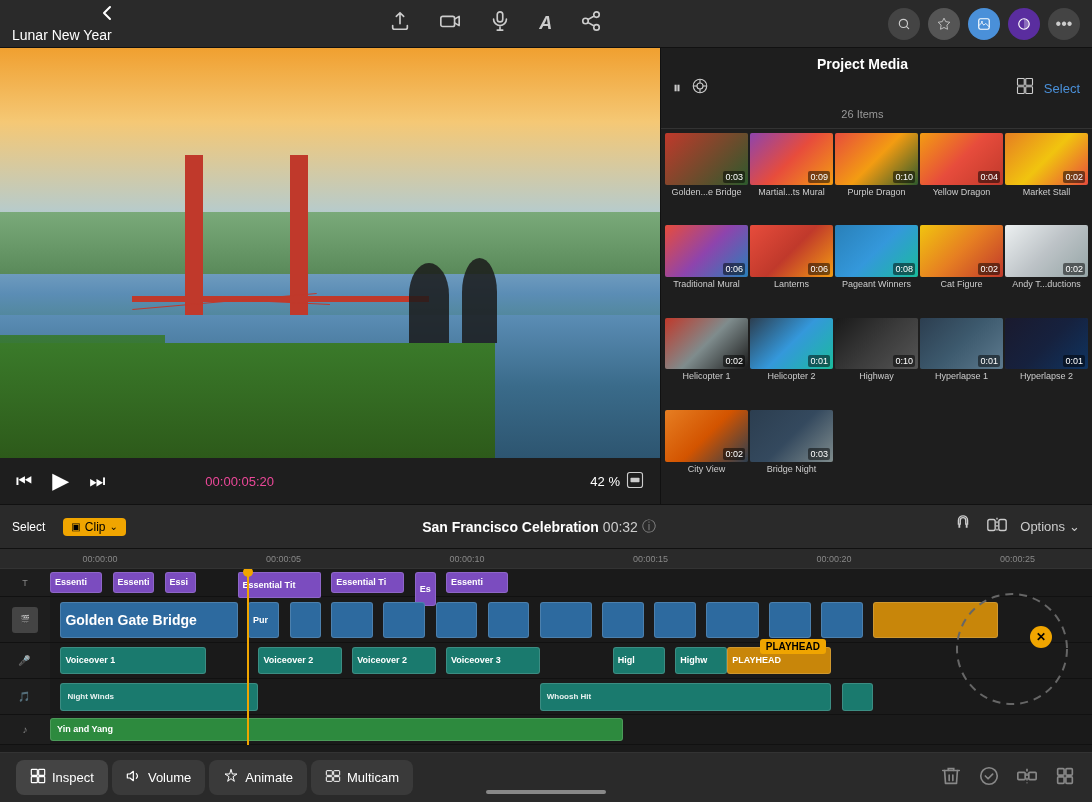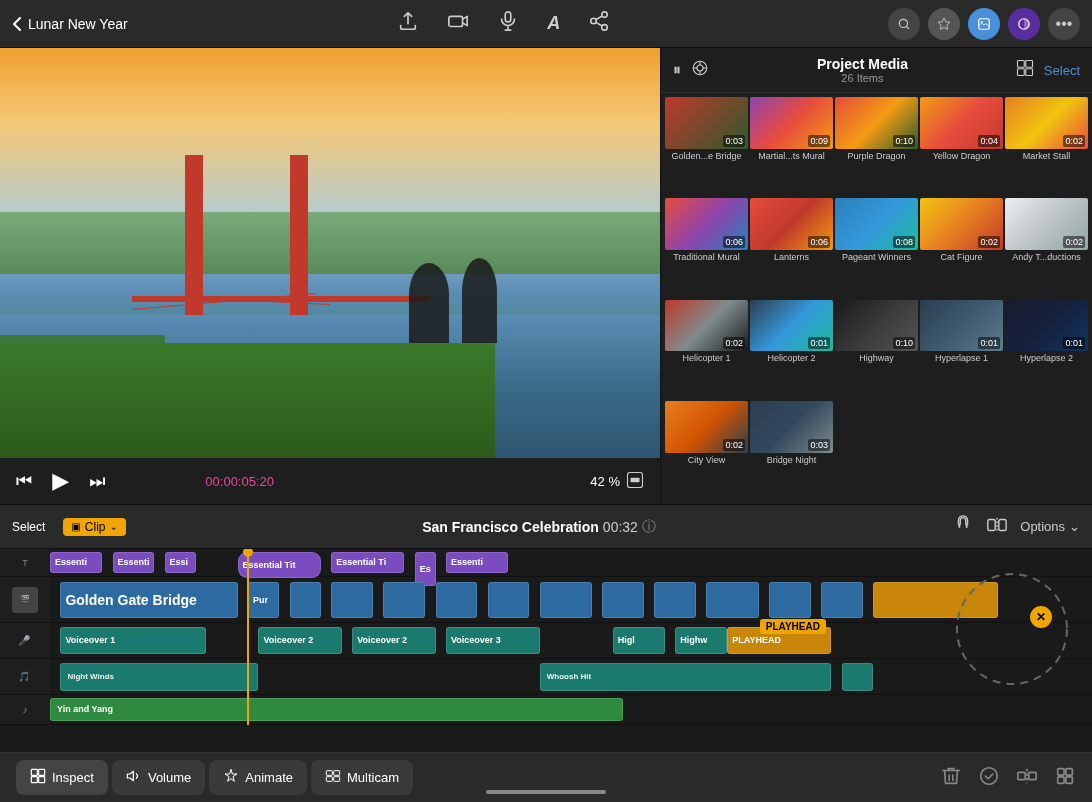--- a/index.html
+++ b/index.html
@@ -21,20 +21,21 @@
       padding: 0 12px;
       border-bottom: 1px solid #111;
     }
     .back-btn {
       display: flex;
       align-items: flex-end;
       gap: 6px;
       color: #fff;
       font-size: 14px;
       cursor: pointer;
+      flex-direction: column;
     }
     .header-right-icons {
       display: flex;
       gap: 8px;
       align-items: center;
       margin-left: 8px;
     }
     .icon-circle {
       width: 32px;
       height: 32px;
@@ -165,20 +166,21 @@
       text-align: center;
       flex: 1;
     }
     .media-title {
       font-size: 14px;
       font-weight: 600;
     }
     .media-count {
       font-size: 11px;
       color: #999;
+      margin-top: 36px;
     }
     .media-header-right {
       display: flex;
       align-items: center;
       gap: 10px;
     }
     .select-btn {
       font-size: 13px;
       color: #4a90d9;
       cursor: pointer;
@@ -728,20 +730,31 @@
       </span>
       <div class="options-btn">
         <span>Options</span>
         <span>⌄</span>
       </div>
     </div>
   </div>
 
   <div class="timeline-full">
 
+    <div class="time-ruler">
+      <div style="width:50px;flex-shrink:0;"></div>
+      <div class="ruler-marks" id="ruler-marks">
+      <span class="ruler-mark" style="left: 0%;">00:00:00</span>
+          <span class="ruler-mark" style="left: 18.5%;">00:00:05</span>
+          <span class="ruler-mark" style="left: 37%;">00:00:10</span>
+          <span class="ruler-mark" style="left: 55.5%;">00:00:15</span>
+          <span class="ruler-mark" style="left: 74%;">00:00:20</span>
+          <span class="ruler-mark" style="left: 92.5%;">00:00:25</span>
+        </div>
+    </div>
 
     <div style="position:relative; overflow:hidden;">
 
       <div style="position:absolute; left:calc(50px + 18%); top:0; bottom:0; width:2px; background:#f0a500; z-index:10;">
         <div style="position:absolute;top:-2px;left:50%;transform:translateX(-50%);width:10px;height:10px;background:#f0a500;border-radius:50%;"></div>
       </div>
 
       <div style="position:absolute; left:calc(50px + 65%); top:70px; z-index:15;">
         <div style="background:#f0a500; color:#000; font-size:10px; font-weight:700; padding:2px 6px; border-radius:3px;">PLAYHEAD</div>
       </div>
@@ -755,21 +768,21 @@
       </div>
 
       <div style="height:28px; position:relative; display:flex; border-bottom:1px solid #111;">
         <div style="width:50px;flex-shrink:0;background:#1e1e1e;display:flex;align-items:center;justify-content:center;">
           <span style="font-size:9px;color:#888;">T</span>
         </div>
         <div style="flex:1;position:relative;" id="title-track">
         <div style="position: absolute; left: 0%; width: 5%; top: 10%; height: 80%; background: rgb(123, 76, 191); border-radius: 3px; display: flex; align-items: center; font-size: 9px; font-weight: 600; color: rgb(255, 255, 255); padding: 0px 4px; overflow: hidden; white-space: nowrap; cursor: pointer; border: 1px solid rgba(255, 255, 255, 0.15);">Essenti</div>
             <div style="position: absolute; left: 6%; width: 4%; top: 10%; height: 80%; background: rgb(123, 76, 191); border-radius: 3px; display: flex; align-items: center; font-size: 9px; font-weight: 600; color: rgb(255, 255, 255); padding: 0px 4px; overflow: hidden; white-space: nowrap; cursor: pointer; border: 1px solid rgba(255, 255, 255, 0.15);">Essenti</div>
             <div style="position: absolute; left: 11%; width: 3%; top: 10%; height: 80%; background: rgb(123, 76, 191); border-radius: 3px; display: flex; align-items: center; font-size: 9px; font-weight: 600; color: rgb(255, 255, 255); padding: 0px 4px; overflow: hidden; white-space: nowrap; cursor: pointer; border: 1px solid rgba(255, 255, 255, 0.15);">Essi</div>
-            <div style="position: absolute; left: 18%; width: 8%; top: 10%; height: 80%; background: rgb(123, 76, 191); border-radius: 9px; display: flex; align-items: center; font-size: 9px; font-weight: 600; color: rgb(255, 255, 255); padding: 12px 4px; overflow: hidden; white-space: nowrap; cursor: pointer; border: 1px solid rgba(255, 255, 255, 0.15);">Essential Tit</div>
+            <div style="position: absolute; left: 18%; width: 8%; top: 10%; height: 80%; background: rgb(123, 76, 191); border-radius: 2px; display: flex; align-items: center; font-size: 9px; font-weight: 600; color: rgb(255, 255, 255); padding: 12px 4px; overflow: hidden; white-space: nowrap; cursor: pointer; border: 1px solid rgba(255, 255, 255, 0.15);">Essential Tit</div>
             <div style="position: absolute; left: 27%; width: 7%; top: 10%; height: 80%; background: rgb(123, 76, 191); border-radius: 3px; display: flex; align-items: center; font-size: 9px; font-weight: 600; color: rgb(255, 255, 255); padding: 0px 4px; overflow: hidden; white-space: nowrap; cursor: pointer; border: 1px solid rgba(255, 255, 255, 0.15);">Essential Ti</div>
             <div style="position: absolute; left: 35%; width: 2%; top: 10%; height: 80%; background: rgb(123, 76, 191); border-radius: 3px; display: flex; align-items: center; font-size: 9px; font-weight: 600; color: rgb(255, 255, 255); padding: 16px 4px; overflow: hidden; white-space: nowrap; cursor: pointer; border: 1px solid rgba(255, 255, 255, 0.15);">Es</div>
             <div style="position: absolute; left: 38%; width: 6%; top: 10%; height: 80%; background: rgb(123, 76, 191); border-radius: 3px; display: flex; align-items: center; font-size: 9px; font-weight: 600; color: rgb(255, 255, 255); padding: 0px 4px; overflow: hidden; white-space: nowrap; cursor: pointer; border: 1px solid rgba(255, 255, 255, 0.15);">Essenti</div>
           </div>
       </div>
 
       <div style="height:46px; position:relative; display:flex; border-bottom:1px solid #111;">
         <div style="width:50px;flex-shrink:0;background:#1e1e1e;display:flex;align-items:center;justify-content:center;">
           <div style="width:26px;height:26px;background:#444;border-radius:3px;display:flex;align-items:center;justify-content:center;">
             <span style="font-size:8px;">🎬</span>

